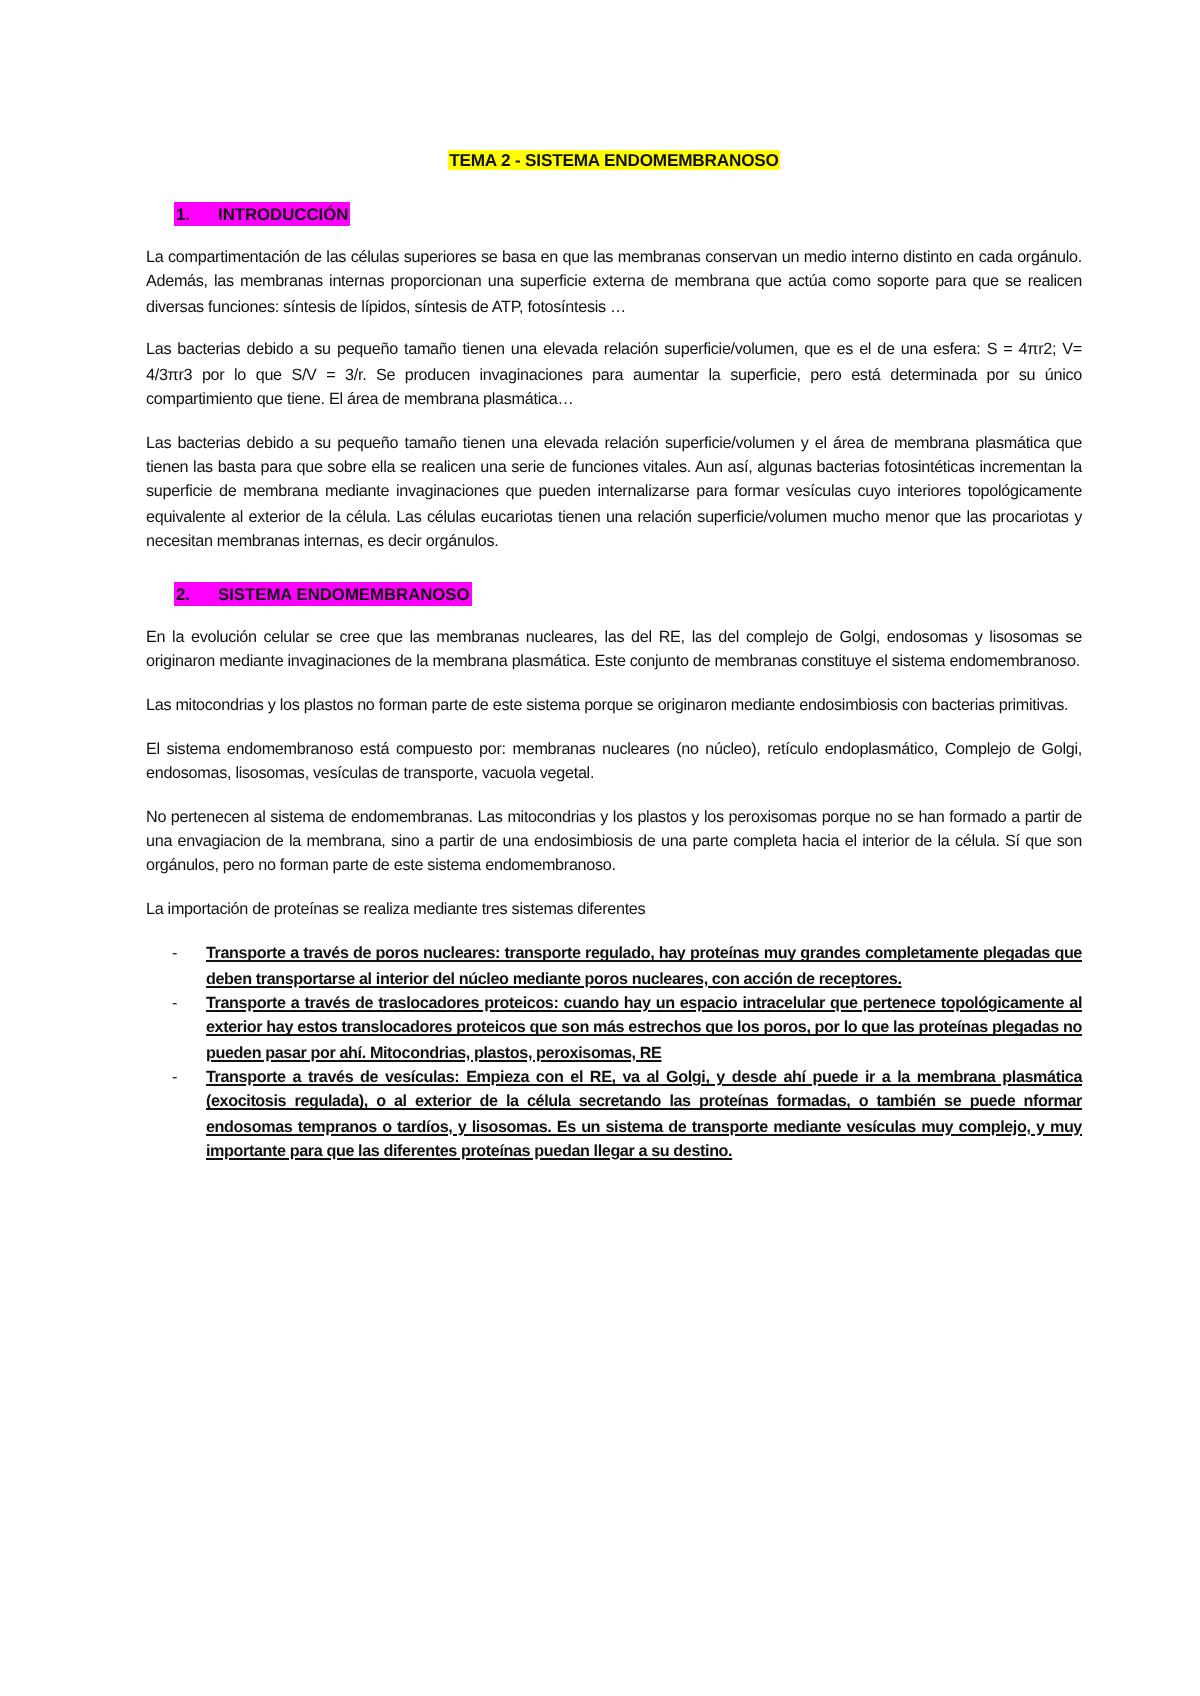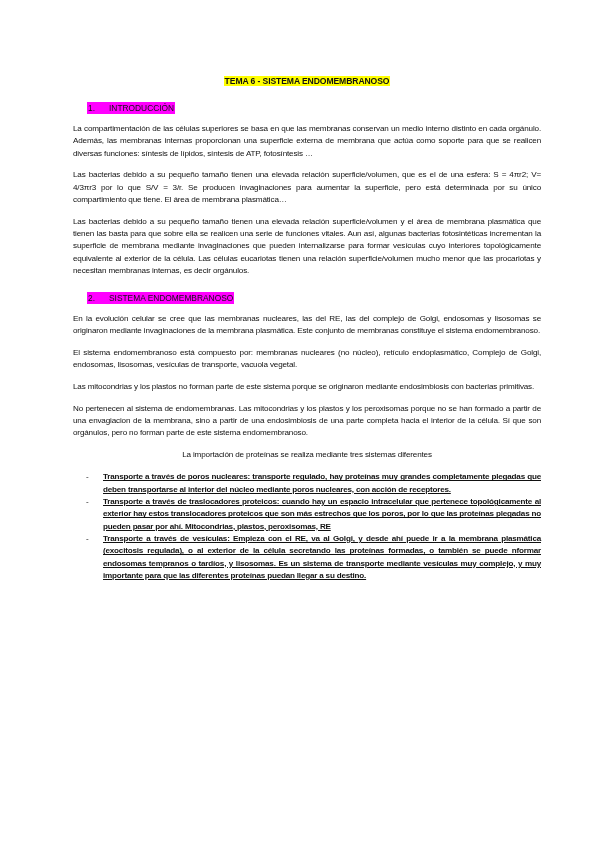--- a/index.html
+++ b/index.html
@@ -2,55 +2,55 @@
 <html><head>
 <meta charset="utf-8">
 <style>
   html, body { margin:0; padding:0; background:#ffffff; }
   body { width:600px; height:848px; position:relative; overflow:hidden;
          font-family:"Liberation Sans", "DejaVu Sans", sans-serif; color:#111; }
   .page { position:absolute; left:73px; top:70px; width:468px; }
   .title-wrap { text-align:center; margin:0 0 9px 0; }
   .title { font-size:8.6px; font-weight:bold; background:#ffff00; padding:0 1px; letter-spacing:-0.1px; }
   .section { margin:0 0 8px 14px; }
-  .section span.hl { font-size:8.4px; font-weight:normal; background:#ff00ff; padding:1px 1px; color:#111;margin-top:11px; }
+  .section span.hl { font-size:8.4px; font-weight:bold; background:#ff00ff; padding:1px 1px; color:#111;margin-top:11px; }
   .section .num { margin-right:14px; }
   p { font-size:8.1px; line-height:12.3px; margin:0 0 9.5px 0; text-align:justify; letter-spacing:-0.15px; }
   ul.bullets { list-style:none; margin:0; padding:0; }
   ul.bullets li { position:relative; padding-left:30px; font-size:8.1px; line-height:12.3px;
                   text-align:justify; font-weight:bold; letter-spacing:-0.2px; margin:0; }
   ul.bullets li .dash { position:absolute; left:13px; top:0; font-weight:normal; }
   ul.bullets li .body { font-weight:bold;text-decoration:underline; }
 </style>
 </head>
 <body>
 
 <div class="page">
 
   <div class="title-wrap">
-    <span class="title">TEMA 6 - SISTEMA ENDOMEMBRANOSO</span>
+    <span class="title">TEMA 2 - SISTEMA ENDOMEMBRANOSO</span>
   </div>
 
   <div class="section">
     <span class="hl"><span class="num">1.</span><span>INTRODUCCIÓN</span></span>
   </div>
 
   <p>La compartimentación de las células superiores se basa en que las membranas conservan un medio interno distinto en cada orgánulo. Además, las membranas internas proporcionan una superficie externa de membrana que actúa como soporte para que se realicen diversas funciones: síntesis de lípidos, síntesis de ATP, fotosíntesis …</p>
   <p>Las bacterias debido a su pequeño tamaño tienen una elevada relación superficie/volumen, que es el de una esfera: S = 4πr2; V= 4/3πr3 por lo que S/V = 3/r. Se producen invaginaciones para aumentar la superficie, pero está determinada por su único compartimiento que tiene. El área de membrana plasmática…</p>
   <p>Las bacterias debido a su pequeño tamaño tienen una elevada relación superficie/volumen y el área de membrana plasmática que tienen las basta para que sobre ella se realicen una serie de funciones vitales. Aun así, algunas bacterias fotosintéticas incrementan la superficie de membrana mediante invaginaciones que pueden internalizarse para formar vesículas cuyo interiores topológicamente equivalente al exterior de la célula. Las células eucariotas tienen una relación superficie/volumen mucho menor que las procariotas y necesitan membranas internas, es decir orgánulos.</p>
 
   <div class="section">
     <span class="hl"><span class="num">2.</span><span>SISTEMA ENDOMEMBRANOSO</span></span>
   </div>
 
   <p>En la evolución celular se cree que las membranas nucleares, las del RE, las del complejo de Golgi, endosomas y lisosomas se originaron mediante invaginaciones de la membrana plasmática. Este conjunto de membranas constituye el sistema endomembranoso.</p>
+  <p>Las mitocondrias y los plastos no forman parte de este sistema porque se originaron mediante endosimbiosis con bacterias primitivas.</p>
   <p>El sistema endomembranoso está compuesto por: membranas nucleares (no núcleo), retículo endoplasmático, Complejo de Golgi, endosomas, lisosomas, vesículas de transporte, vacuola vegetal.</p>
-  <p>Las mitocondrias y los plastos no forman parte de este sistema porque se originaron mediante endosimbiosis con bacterias primitivas.</p>
   <p>No pertenecen al sistema de endomembranas. Las mitocondrias y los plastos y los peroxisomas porque no se han formado a partir de una envagiacion de la membrana, sino a partir de una endosimbiosis de una parte completa hacia el interior de la célula. Sí que son orgánulos, pero no forman parte de este sistema endomembranoso.</p>
-  <p style="text-align:center; margin-bottom:10px;">La importación de proteínas se realiza mediante tres sistemas diferentes</p>
+  <p style="text-align:left; margin-bottom:10px;">La importación de proteínas se realiza mediante tres sistemas diferentes</p>
 
   <ul class="bullets">
     <li>
       <span class="dash">-</span>
       <span class="body">Transporte a través de poros nucleares: transporte regulado, hay proteínas muy grandes completamente plegadas que deben transportarse al interior del núcleo mediante poros nucleares, con acción de receptores.</span>
     </li>
     <li>
       <span class="dash">-</span>
       <span class="body">Transporte a través de traslocadores proteicos: cuando hay un espacio intracelular que pertenece topológicamente al exterior hay estos translocadores proteicos que son más estrechos que los poros, por lo que las proteínas plegadas no pueden pasar por ahí. Mitocondrias, plastos, peroxisomas, RE</span>
     </li>

